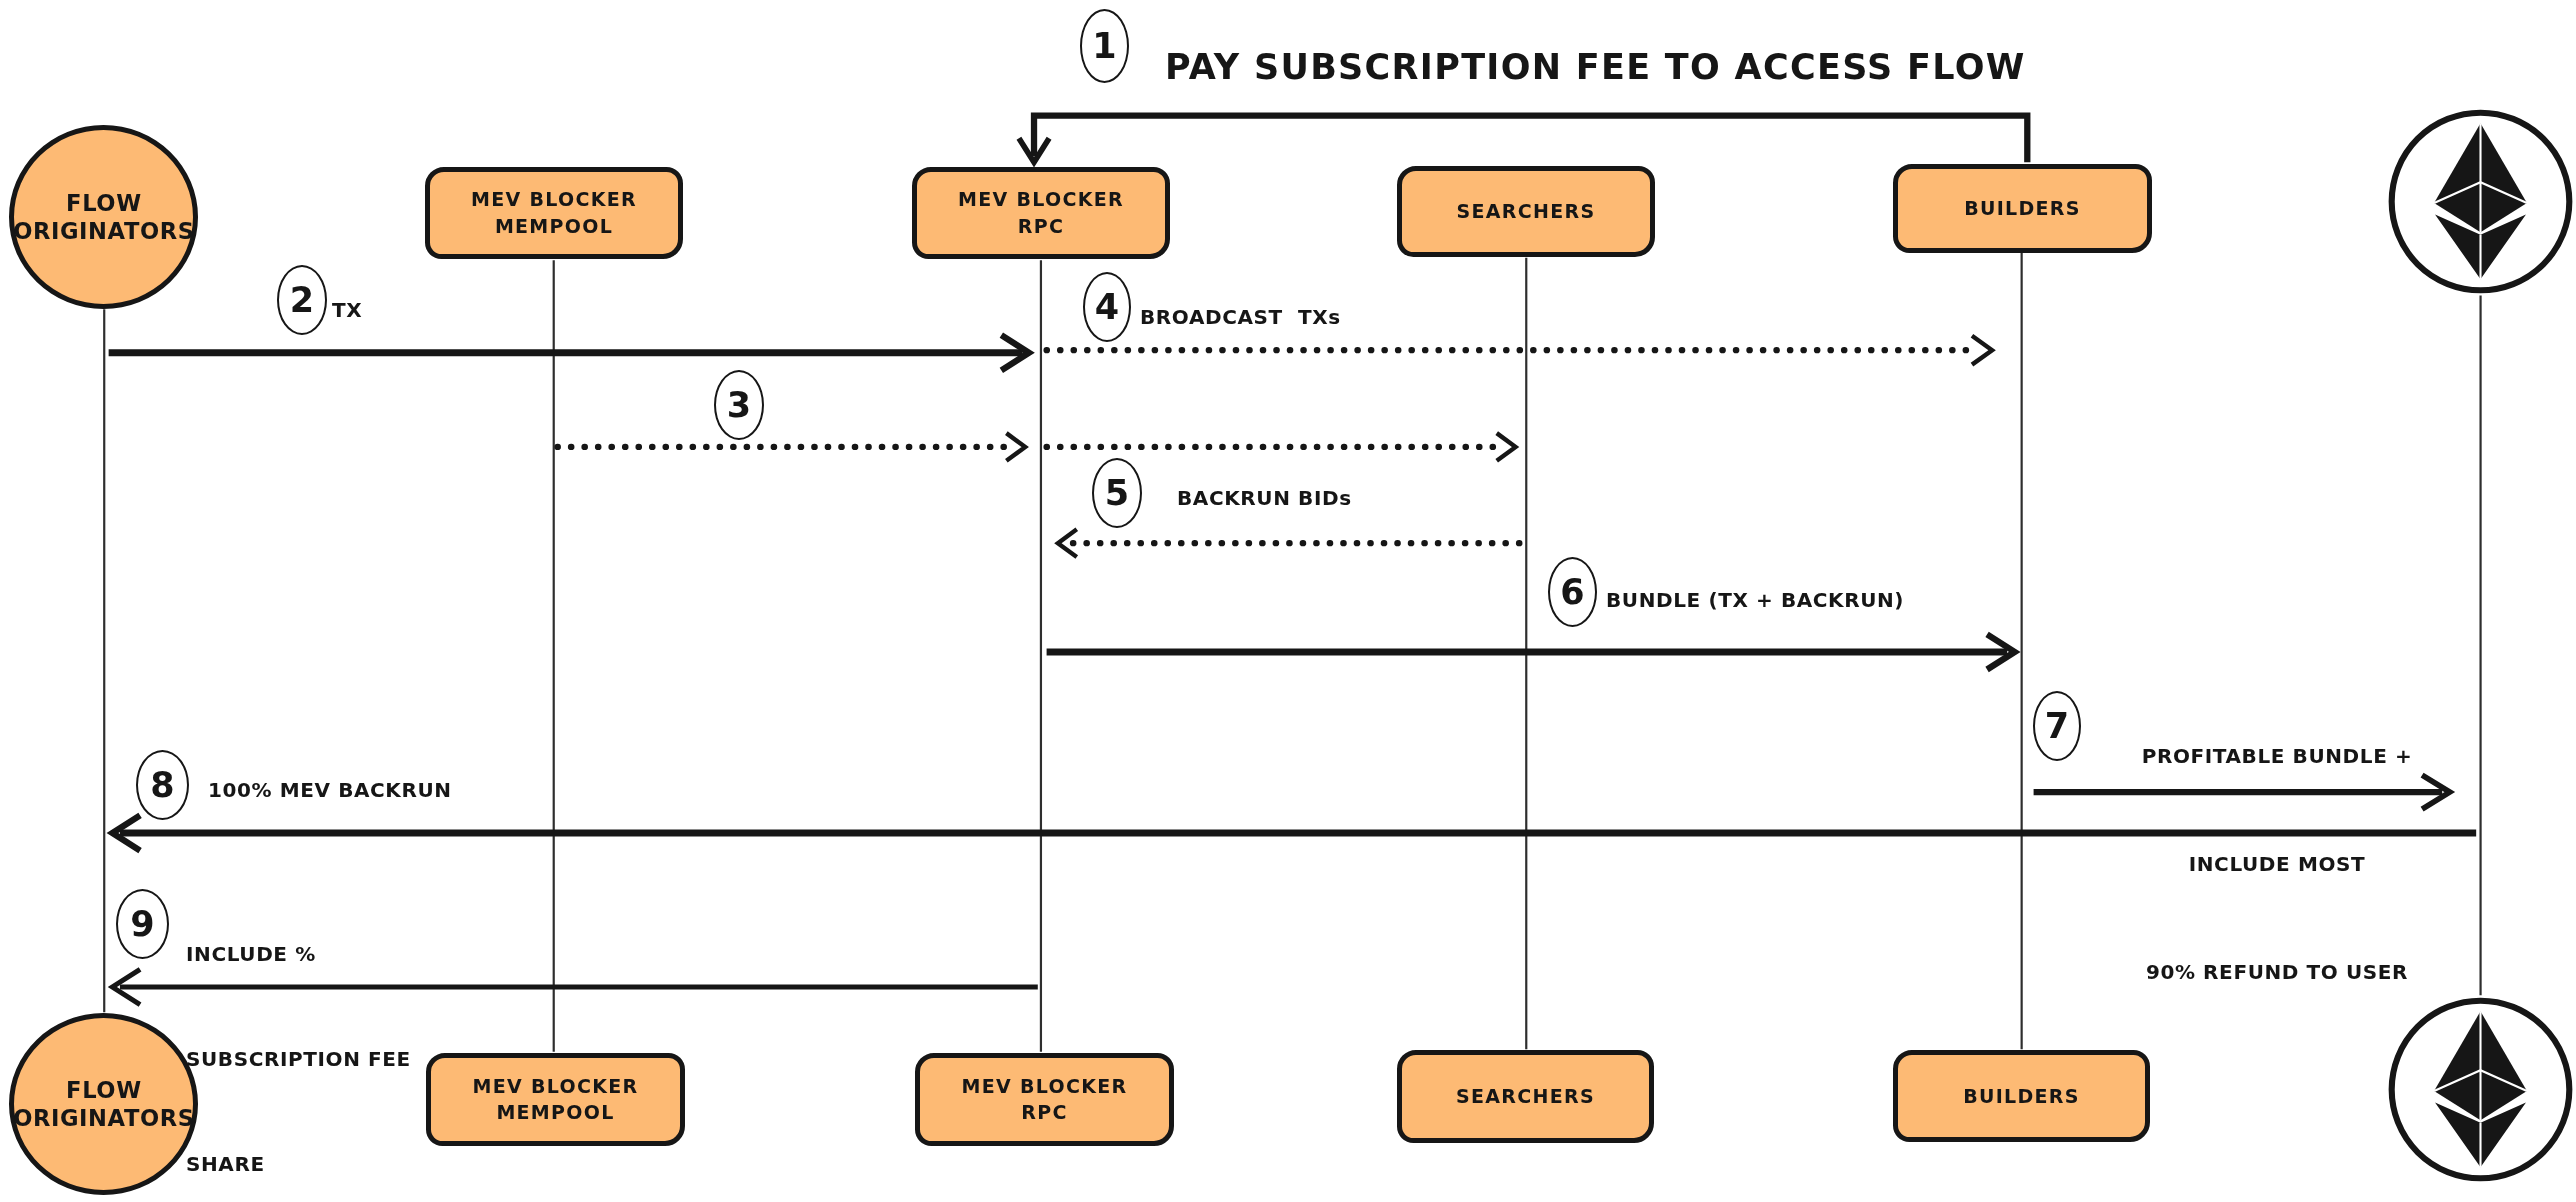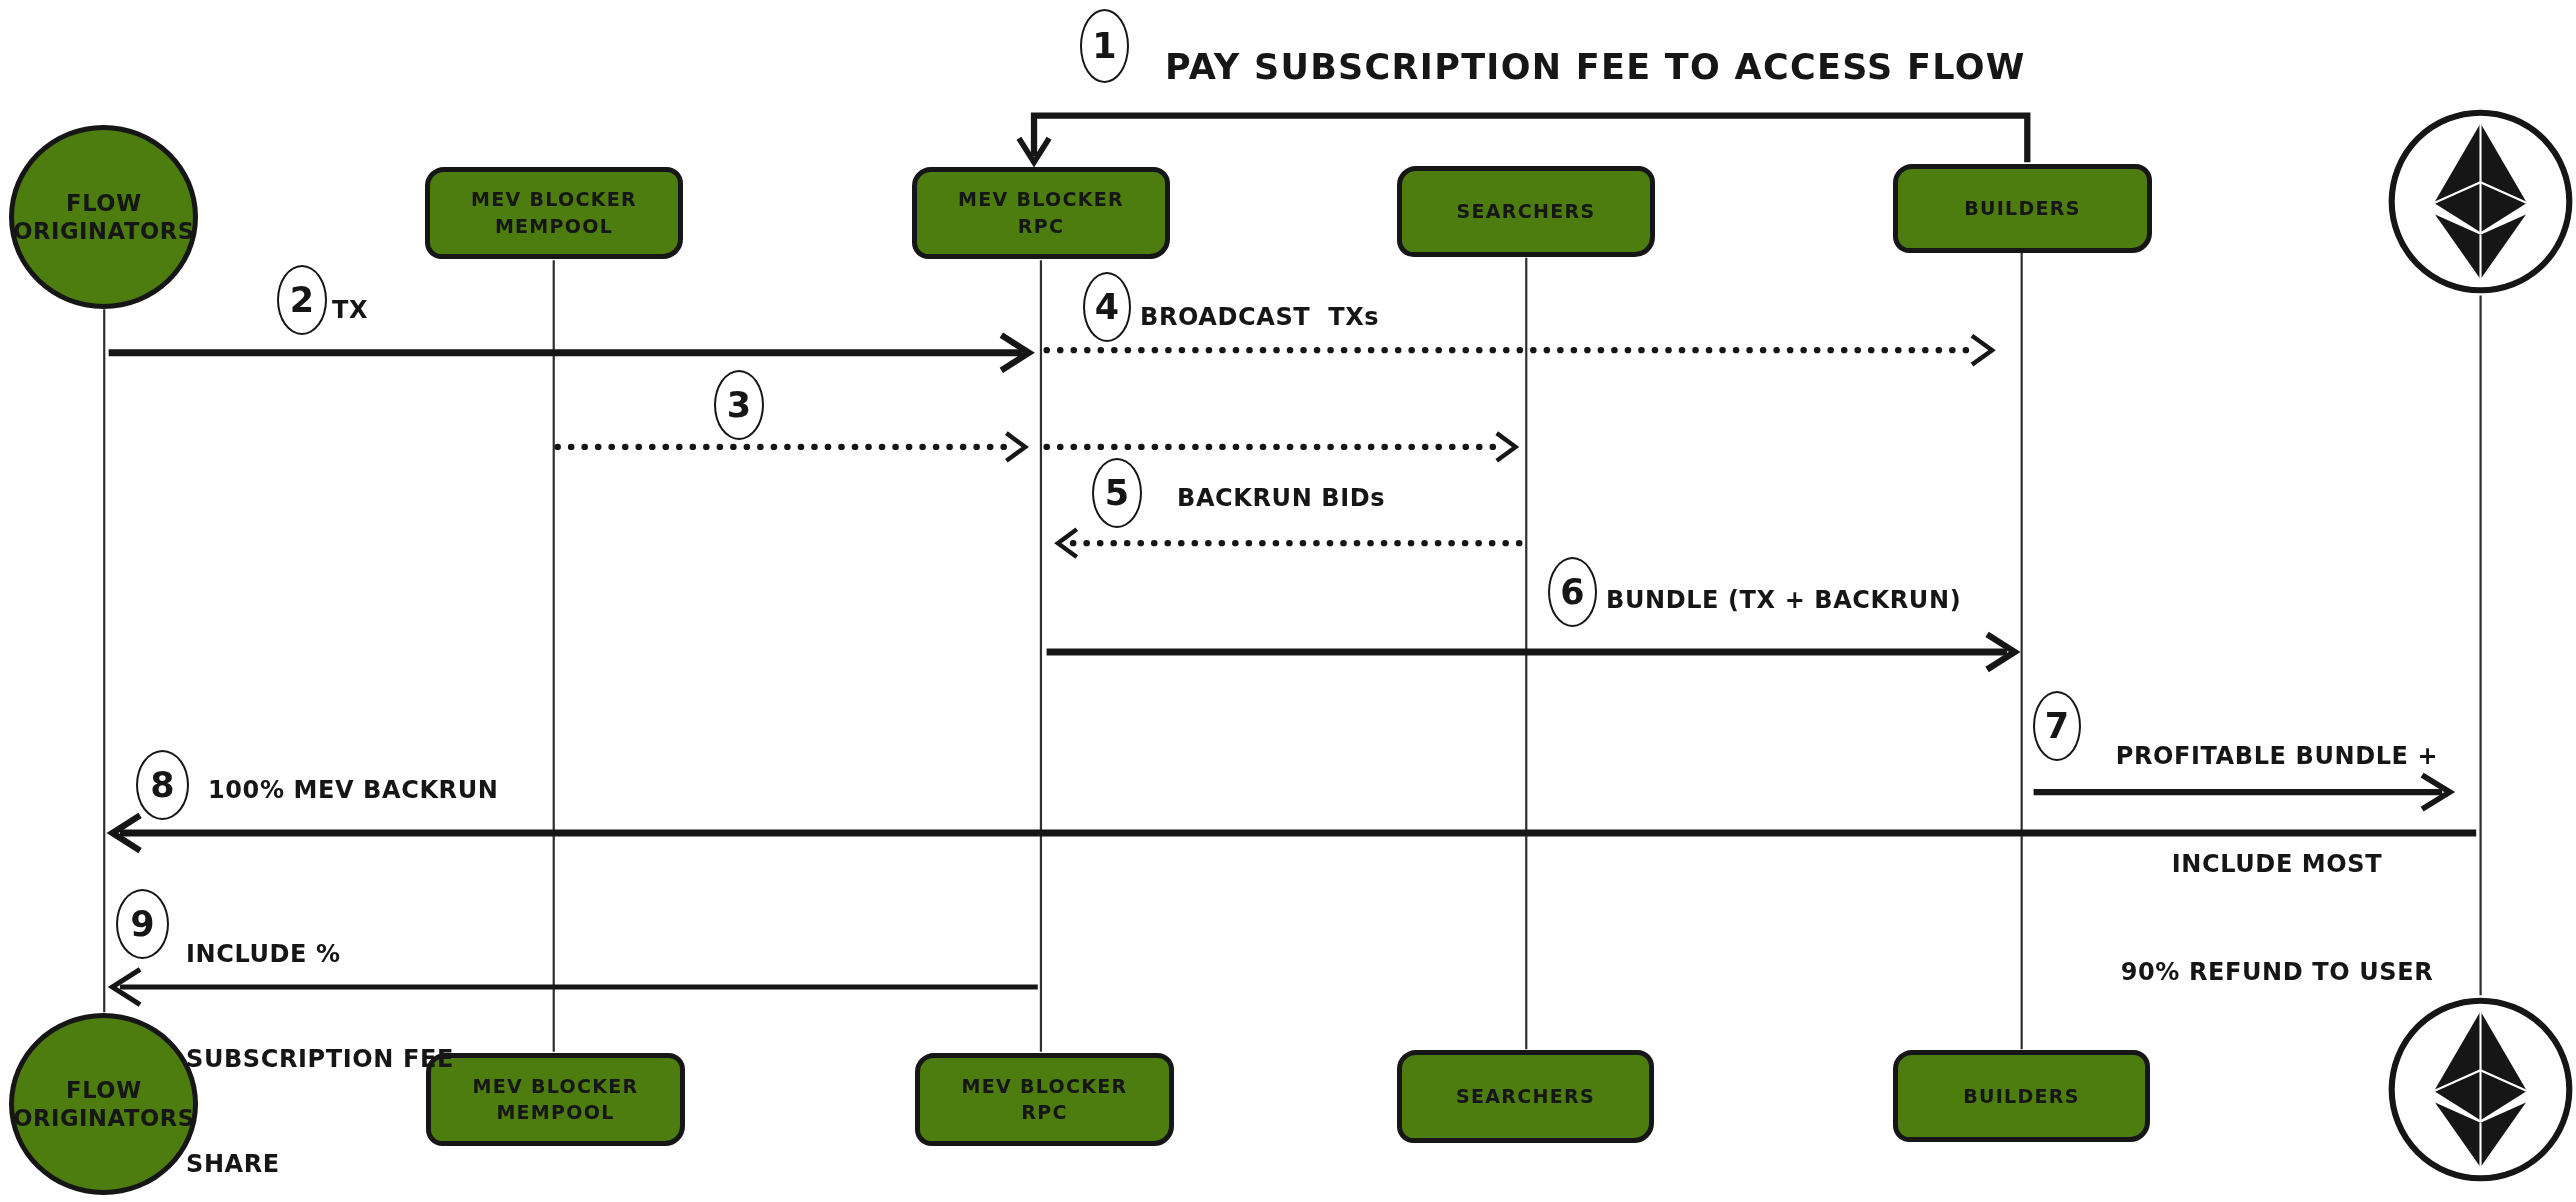--- a/index.html
+++ b/index.html
@@ -2,38 +2,38 @@
 <html style="font-size:10px"><head>
 <meta charset="utf-8">
 <style>
   html,body{margin:0;padding:0;background:#ffffff;}
   .canvas{
     position:relative;width:2576px;height:1202px;background:#ffffff;
     font-family:"DejaVu Sans","Liberation Sans",sans-serif;color:#161616;overflow:hidden;
   }
   .wires{position:absolute;left:0;top:0;}
   .actor{
-    position:absolute;background:#4d7c0f;border:5px solid #161616;
+    position:absolute;background:#fdba74;border:5px solid #161616;
     display:flex;align-items:center;justify-content:center;text-align:center;
     box-sizing:border-box;
   }
   .box{border-radius:19px 16.4px 20px 16.4px;}
   .circle{border-radius:50%;border-width:5.7px;}
   .alines{display:flex;flex-direction:column;gap:7.5px;}
   .alines span{font-size:19px;font-weight:600;letter-spacing:1.3px;line-height:1;white-space:nowrap;}
   .circle .alines{gap:5.7px;}
   .circle .alines span{font-size:22.6px;letter-spacing:0.6px;}
   .eth{position:absolute;}
   .num{
     position:absolute;border:2.5px solid #161616;border-radius:50%;
     display:flex;align-items:center;justify-content:center;
     font-size:35px;font-weight:600;box-sizing:border-box;background:transparent;
   }
   .msg{
-    position:absolute;font-size:24px;font-weight:600;letter-spacing:0.6px;
+    position:absolute;font-size:20px;font-weight:600;letter-spacing:0.6px;
     line-height:36px;white-space:pre;
   }
   .title{font-size:35px;letter-spacing:1.3px;line-height:42px;}
   .block span{display:block;}
   .center{text-align:center;}
 </style>
 </head>
 <body>
 
 <div class="canvas">

